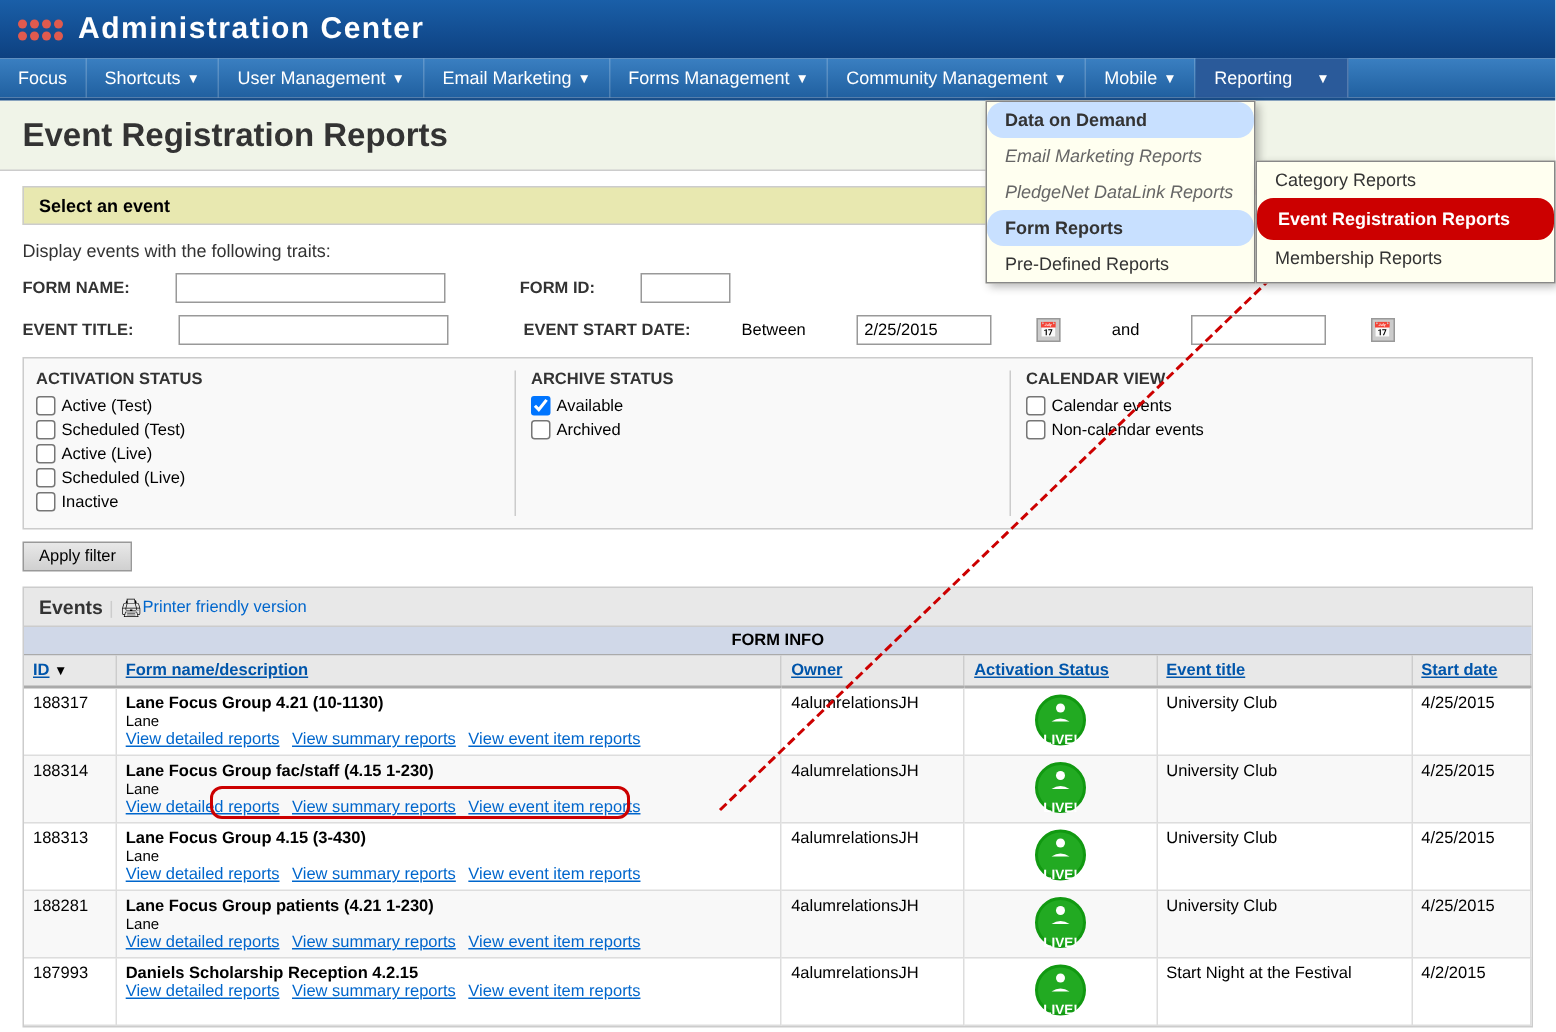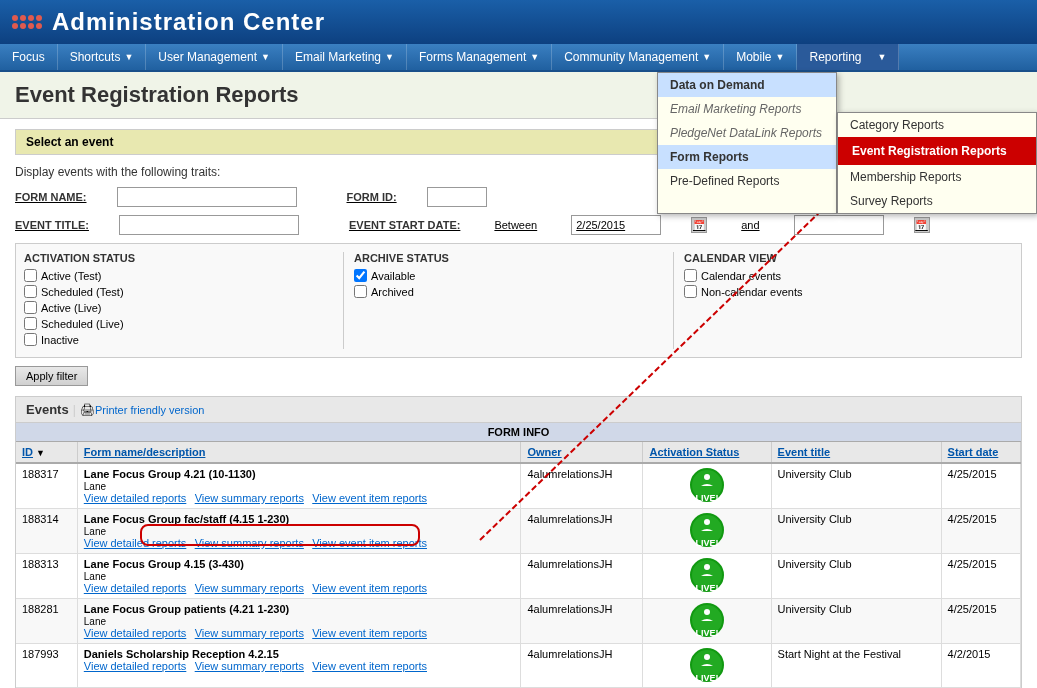--- a/index.html
+++ b/index.html
@@ -18,21 +18,21 @@
       gap: 10px;
     }
     .logo-dots {
       display: grid;
       grid-template-columns: repeat(4, 6px);
       gap: 2px;
     }
     .logo-dot { width: 6px; height: 6px; border-radius: 50%; background: #e05a4e; }
     .header-title {
       color: white;
-      font-size: 24px;
+      font-size: 20px;
       font-weight: bold;
       letter-spacing: 1px;
     }
 
     
     .nav-bar {
       background: linear-gradient(to bottom, #3a7fc1, #2060a0);
       display: flex;
       align-items: stretch;
       height: 28px;
@@ -81,21 +81,20 @@
       font-size: 12px;
       margin-bottom: 8px;
       color: #333;
     }
 
     .form-row {
       display: flex;
       align-items: center;
       margin-bottom: 8px;
       gap: 30px;
-      text-decoration: underline;
     }
     .form-label {
       font-size: 11px;
       font-weight: bold;
       color: #333;
       white-space: nowrap;
     }
     .form-input {
       border: 1px solid #999;
       height: 20px;
@@ -244,20 +243,21 @@
       min-width: 200px;
       box-shadow: 2px 2px 6px rgba(0,0,0,0.3);
       margin-top: 40px;
     }
     .dropdown-item {
       padding: 5px 12px;
       font-size: 12px;
       cursor: pointer;
       white-space: nowrap;
       color: #333;
+      border-radius: 11px;
     }
     .dropdown-item.highlighted { background: #c8e0ff; font-weight: bold; }
     .dropdown-item.italic { font-style: italic; color: #666; }
 
     .oval-highlight {
       position: absolute;
       border: 3px solid #cc0000;
       border-radius: 12px;
       pointer-events: none;
       z-index: 998;
@@ -334,21 +334,20 @@
       <div class="dropdown-item italic">Email Marketing Reports</div>
       <div class="dropdown-item italic">PledgeNet DataLink Reports</div>
       <div class="dropdown-item highlighted">Form Reports</div>
       <div class="dropdown-item">Pre-Defined Reports</div>
     </div>
 
     <div class="dropdown-secondary">
       <div class="dropdown-item">Category Reports</div>
       <div class="dropdown-item" style="background:#cc0000; color:white; border:2px solid #cc0000; font-weight:bold;">Event Registration Reports</div>
       <div class="dropdown-item">Membership Reports</div>
-      <div class="dropdown-item">Survey Reports</div>
     </div>
   </div>
 
   <div class="oval-highlight" style="top:86px; right:2px; width:204px; height:22px;"></div>
 </div>
 
 <div class="page-title-bar">
   <div class="page-title">Event Registration Reports</div>
 </div>
 

